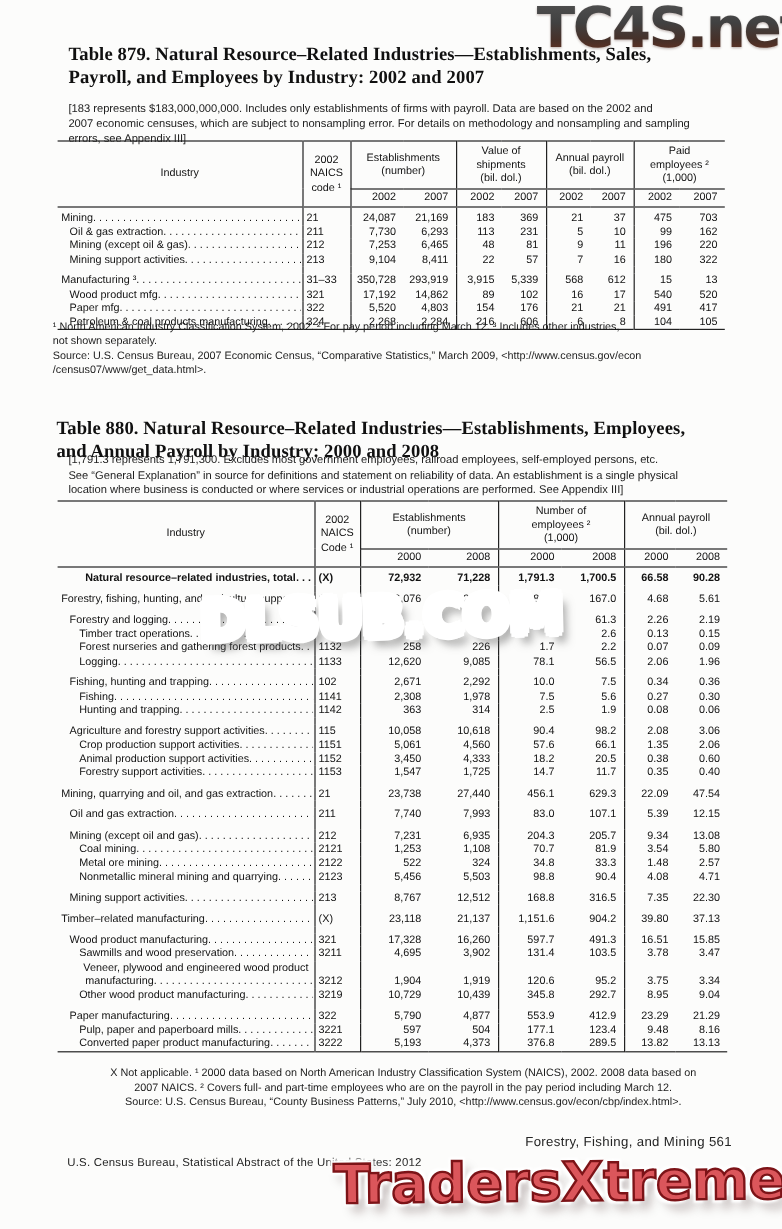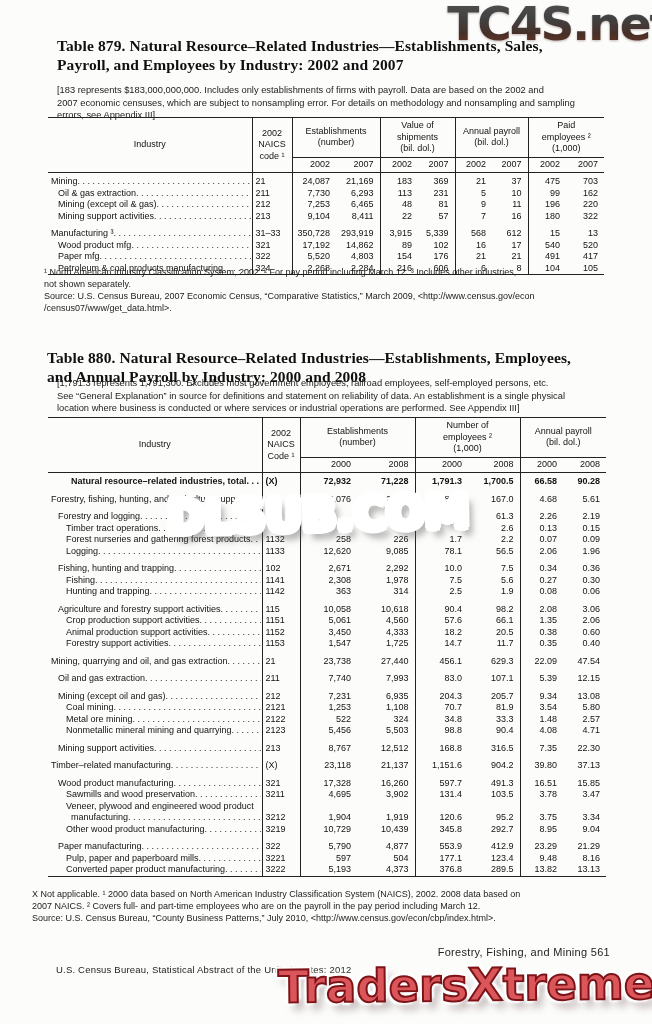--- a/index.html
+++ b/index.html
@@ -38,21 +38,21 @@
   .dtable{width:100%;border-collapse:collapse;table-layout:fixed;
     font-size:9px;line-height:11.5px;color:#121212;
     border-top:1px solid #222;border-bottom:1.2px solid #222;}
   .dtable th{font-weight:normal;white-space:pre-line;text-align:center;
     vertical-align:middle;padding:2px 1px;border-bottom:1px solid #222;}
   .dtable th.h-yr{border-top:1px solid #222;padding:1px 6px 2px 1px;text-align:right;}
   .dtable .v{border-left:1px solid #222;}
   .dtable td{vertical-align:bottom;padding:0 1px;}
   .dtable td.num{text-align:right;padding-right:6px;}
   .dtable td.code{text-align:left;padding-left:3px;white-space:nowrap;}
-  .dtable td.lbl{overflow:hidden;}
+  .dtable td.lbl{overflow:hidden;text-align:center;}
   .dtable tr.bold td{font-weight:bold;}
   .dtable tr.gap td{height:6px;padding:0;}
   .dtable tbody tr:first-child td{padding-top:3px;}
   .lab{display:flex;overflow:hidden;}
   .lab .t{white-space:nowrap;}
   .lab .dots{flex:1 1 auto;overflow:hidden;white-space:nowrap;}
   .lab .dots::before{content:" . . . . . . . . . . . . . . . . . . . . . . . . . . . . . . . . . . . . . . . . . . . . . . . . . . . . . . . . . . . . . . . . . . . . . . . . . . . . . . . .";}
   .ind0{padding-left:2px;}
   .ind1{padding-left:9px;}
   .ind2{padding-left:17px;}
@@ -876,21 +876,21 @@
           <td class="num v">5,193</td>
           <td class="num">4,373</td>
           <td class="num v">376.8</td>
           <td class="num">289.5</td>
           <td class="num v">13.82</td>
           <td class="num">13.13</td>
         </tr>
       </tbody>
     </table>
   </div>
-<div class="abs tbl-foot" style="left:32px;top:888px;width:560px;">   X Not applicable. ¹ 2000 data based on North American Industry Classification System (NAICS), 2002. 2008 data based on
+<div class="abs tbl-foot" style="left:56px;top:888px;width:560px;text-align:center;">   X Not applicable. ¹ 2000 data based on North American Industry Classification System (NAICS), 2002. 2008 data based on
 2007 NAICS. ² Covers full- and part-time employees who are on the payroll in the pay period including March 12.
    Source: U.S. Census Bureau, “County Business Patterns,” July 2010, &lt;http://www.census.gov/econ/cbp/index.html&gt;.</div>
 
 <div class="abs footer-right" style="right:42px;top:946px;width:300px;">Forestry, Fishing, and Mining  561</div>
 <div class="abs footer-left" style="left:56px;top:964px;width:360px;">U.S. Census Bureau, Statistical Abstract of the United States: 2012</div>
 
 <div class="abs wm wm-tc4s">TC4S.net</div>
 <div class="abs wm wm-dlsub">DLSUB.COM</div>
 <div class="abs wm wm-traders">TradersXtreme.com</div>
 

